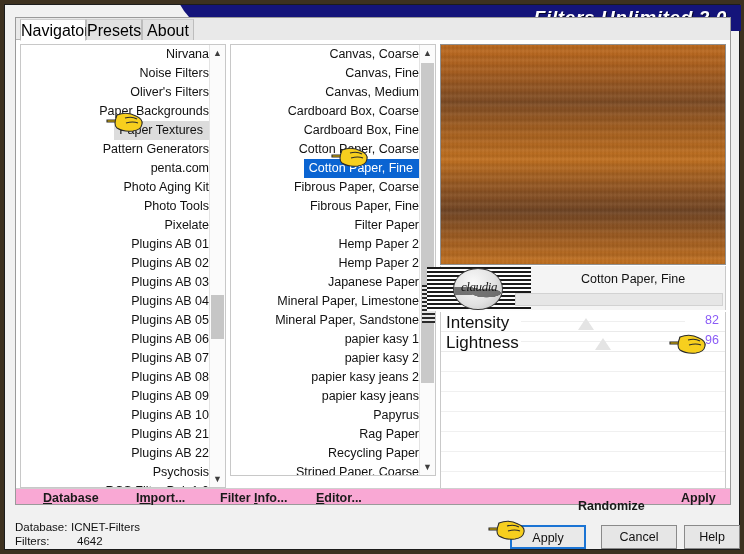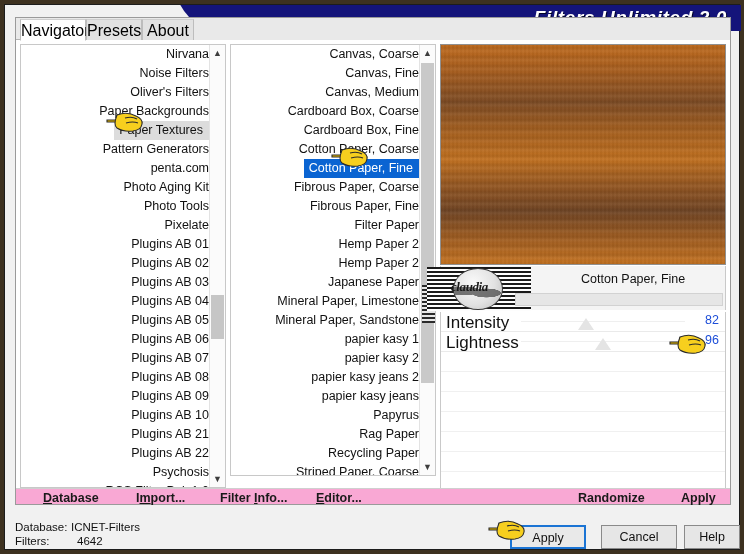--- a/index.html
+++ b/index.html
@@ -257,23 +257,23 @@
     position:absolute; left:-6px; top:12px; width:62px; height:20px;
     background:
       radial-gradient(ellipse at 20% 50%, #4a4a4a 0 30%, transparent 31%),
       radial-gradient(ellipse at 62% 60%, #4a4a4a 0 26%, transparent 27%);
     opacity:.75;
   }
   #wm-text {
     position: absolute;
     left: 24px; top: 12px;
     width: 56px;
-    text-align: left;
+    text-align: center;
     font-size: 13px;
-    font-weight: bold;
+    font-weight: normal;
     font-style: italic;
     color: #1a1a1a;
     font-family: "Liberation Serif", serif;
     letter-spacing: -0.4px;
     z-index: 3;
   }
 
   
   #sliders {
     position: absolute;
@@ -289,21 +289,21 @@
     height: 19px;
     border-bottom: 1px solid #eaeaea;
     background: #ffffff;
   }
   .srow .slabel {
     position: absolute; left: 5px; top: 1px;
     font-size: 17px; color: #111;
   }
   .srow .sval {
     position: absolute; right: 6px; top: 1px;
-    font-size: 12.5px; color: #1d4ed8;
+    font-size: 12.5px; color: #8b5cf6;
   }
   .srow .strack {
     position: absolute; left: 80px; right: 40px; top: 9px;
     height: 1px; background: #efefef;
   }
   .srow .sthumb {
     position: absolute; top: 6px;
     width: 0; height: 0;
     border-left: 8px solid transparent;
     border-right: 8px solid transparent;
@@ -328,21 +328,21 @@
     font-weight: bold;
     color: #1a1a1a;
     cursor: pointer;
     white-space: nowrap;
   }
   .linkbtn u { text-decoration: underline; }
   #lb-database  { left: 27px; }
   #lb-import    { left: 120px; }
   #lb-filterinfo{ left: 204px; }
   #lb-editor    { left: 300px; }
-  #lb-randomize { left: 562px; }
+  #lb-randomize { left: 562px; margin-top: 8px; }
   #lb-reset     { left: 665px; }
 
   
   #statusarea {
     position: absolute;
     left: 10px; top: 504px;
     width: 716px; height: 40px;
   }
   .status-line {
     position: absolute;

